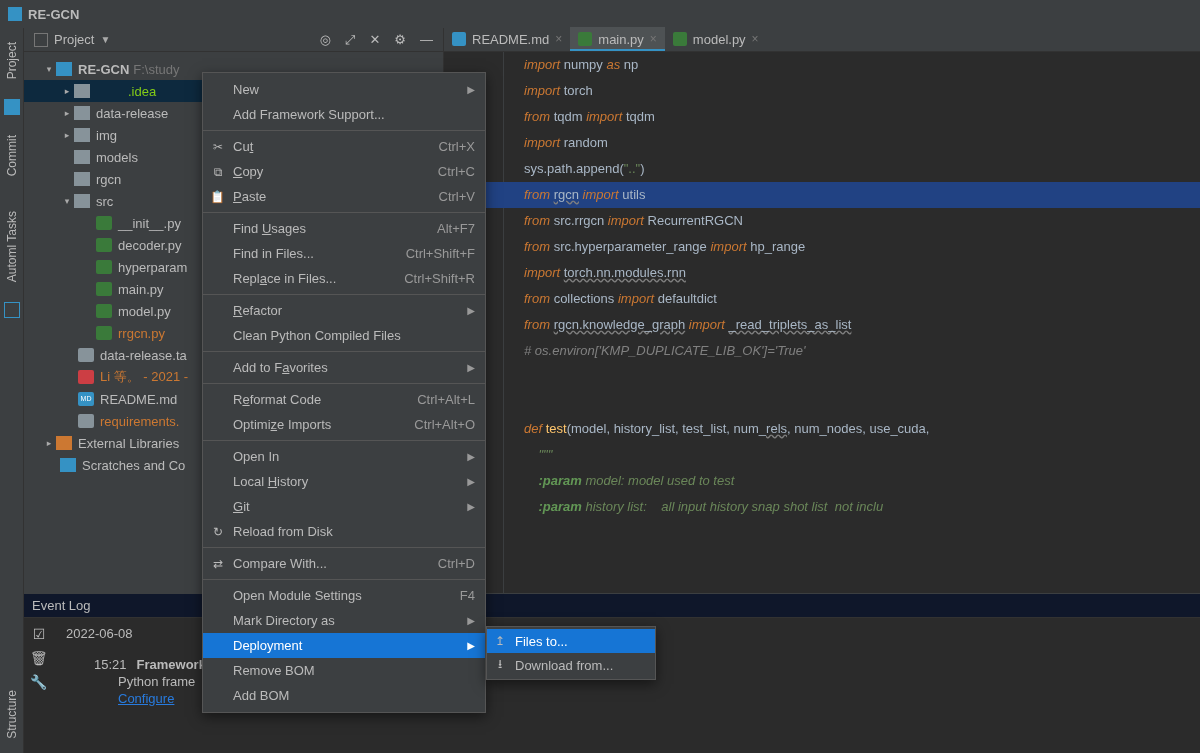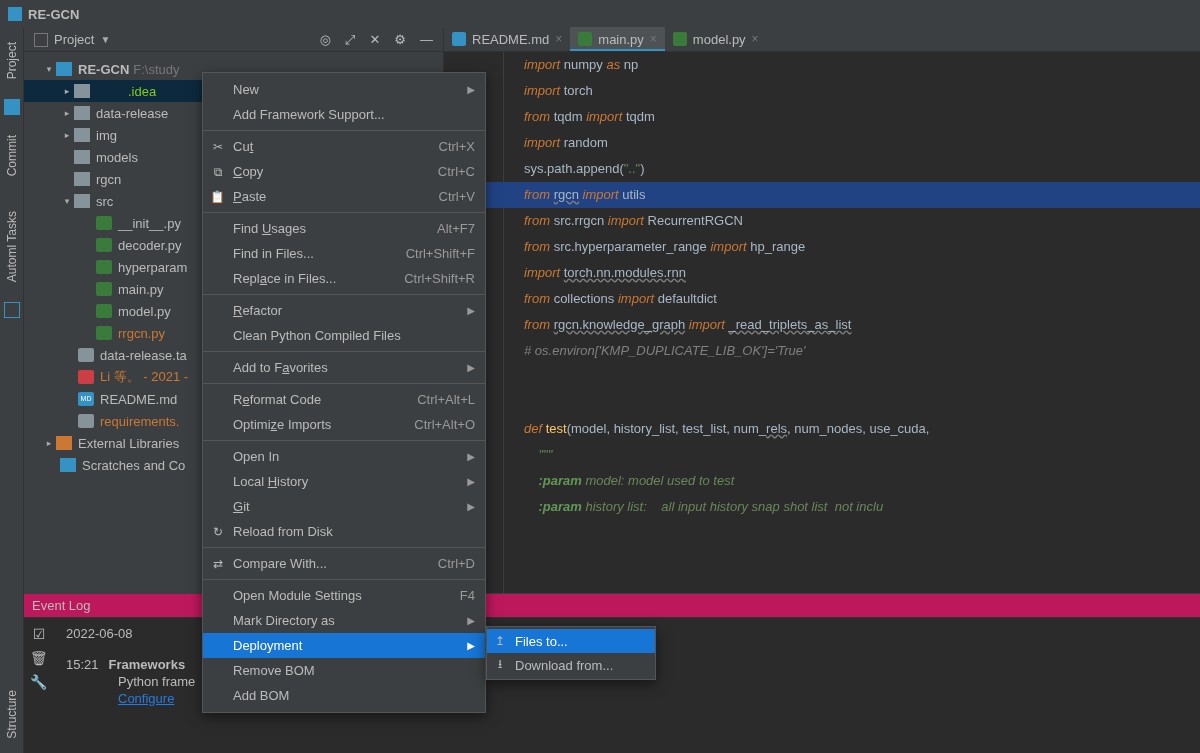--- a/index.html
+++ b/index.html
@@ -45,28 +45,28 @@
 .gutter { position:absolute; left:0; top:0; bottom:0; width:60px; border-right:1px solid #3c3f41; }
 .kw { color:#cc7832; font-style:italic; }
 .id { color:#a9b7c6; }
 .str { color:#6a8759; }
 .cm { color:#808080; font-style:italic; }
 .fn { color:#ffc66d; }
 .doc { color:#6a8759; font-style:italic; }
 .docparam { color:#629755; font-style:italic; font-weight:bold; }
 .underwave { text-decoration:underline wavy #808080; }
 .event-log { position:absolute; left:24px; bottom:0; right:0; height:160px; background:#2b2b2b; border-top:1px solid #3c3f41; }
-.el-header { height:24px; background:#be185d; display:flex; align-items:center; padding-left:8px; color:#bbbbbb; border-bottom:1px solid #323232; }
+.el-header { height:24px; background:#0f172a; display:flex; align-items:center; padding-left:8px; color:#bbbbbb; border-bottom:1px solid #323232; }
 .el-body { display:flex; }
 .el-icons { width:30px; display:flex; flex-direction:column; align-items:center; gap:8px; padding-top:8px; }
 .el-icons span { color:#bbbbbb; font-size:14px; cursor:pointer; }
 .el-content { padding:8px 0 0 12px; }
 .el-date { color:#bbbbbb; margin-bottom:16px; }
 .el-line { color:#bbbbbb; display:flex; gap:10px; }
-.el-time { color:#bbbbbb; }
+.el-time { color:#bbbbbb;margin-left:28px; }
 .el-msg { font-weight:bold; color:#bbbbbb; }
 .el-sub { color:#bbbbbb; padding-left:52px; margin-top:2px; }
 .el-link { color:#287bde; text-decoration:underline; padding-left:52px; margin-top:2px; display:inline-block; cursor:pointer; }
 .context-menu { position:absolute; left:202px; top:72px; width:284px; background:#3c3f41; border:1px solid #555555; box-shadow:0 4px 12px rgba(0,0,0,0.5); z-index:100; padding:4px 0; }
 .menu-item { height:25px; display:flex; align-items:center; padding:0 10px 0 30px; color:#bbbbbb; cursor:pointer; position:relative; }
 .menu-item.highlighted { background:#1675d5; color:#fff; }
 .menu-item .micon { position:absolute; left:8px; width:14px; height:14px; color:#bbbbbb; font-size:12px; display:flex; align-items:center; justify-content:center; }
 .menu-item .shortcut { margin-left:auto; color:#999; }
 .menu-item .subarrow { margin-left:auto; font-size:10px; color:#999; }
 .menu-item.highlighted .subarrow { color:#fff; }

